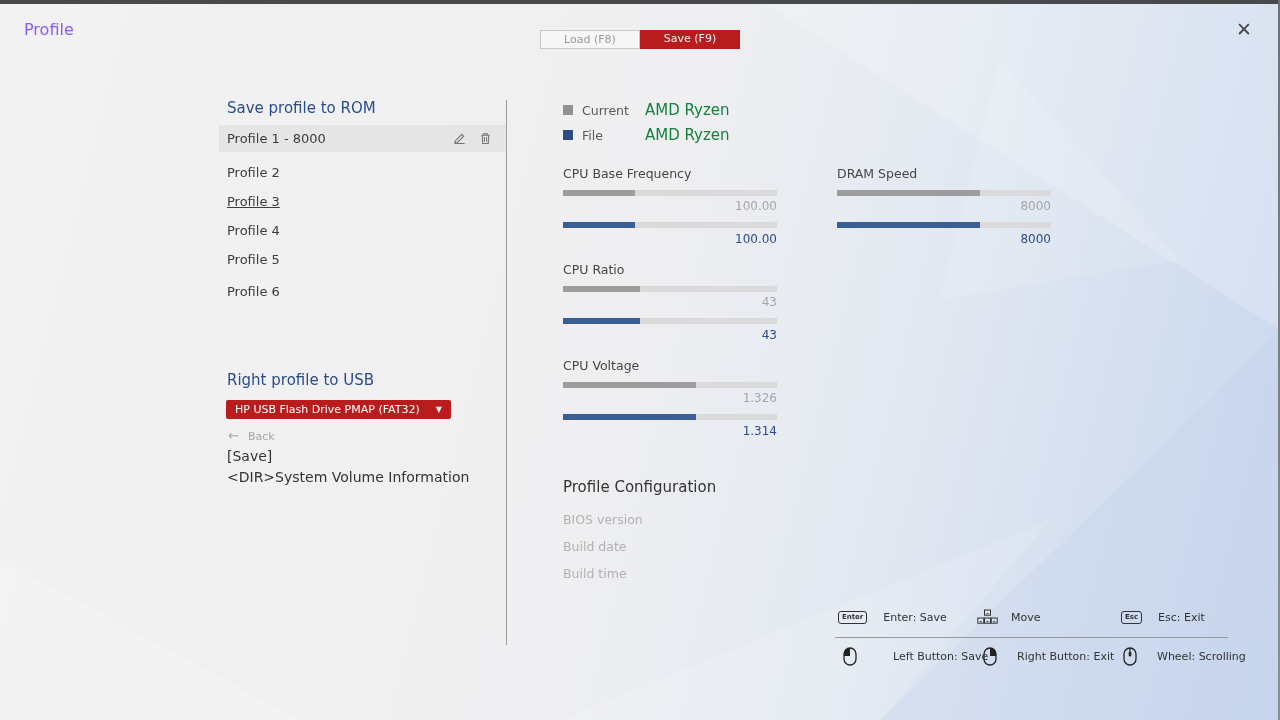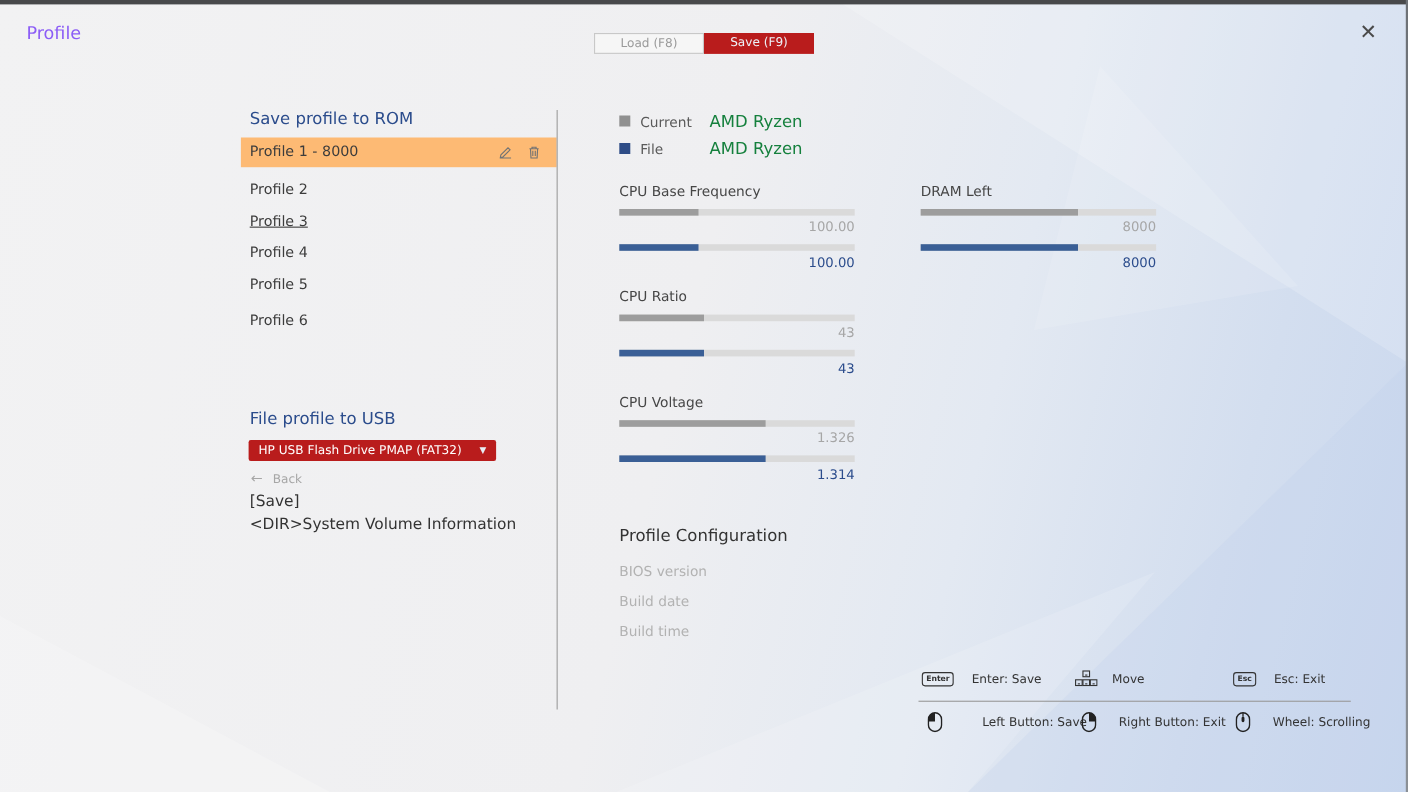--- a/index.html
+++ b/index.html
@@ -21,21 +21,21 @@
   .tab-load { left:540px; background:#f6f6f6; border:1px solid #c8c8c8; color:#9a9a9a; }
   .tab-save { left:640px; background:#b91c1c; color:#edf1f7; }
 
   .close-x { position:absolute; left:1236px; top:20px; font-size:19px; color:#4a4a4a; cursor:pointer; line-height:1; }
 
   .section-head { position:absolute; font-size:15px; color:#2b4c8c; }
   .rom-head { left:227px; top:99px; }
   .usb-head { left:227px; top:371px; }
 
   .profile-row { position:absolute; left:219px; width:287px; height:27px; font-size:13px; color:#3c3c3c; cursor:pointer; display:flex; align-items:center; padding-left:8px; }
-  .profile-row.selected { background:#fdba74; }
+  .profile-row.selected { background:#e5e5e5; }
   .row-icons { position:absolute; right:14px; top:0; height:27px; display:flex; align-items:center; gap:13px; }
   .row-icon { width:13px; height:13px; cursor:pointer; }
 
   .v-divider { position:absolute; left:506px; top:100px; width:1px; height:545px; background:#9c9c9c; }
 
   .dropdown { position:absolute; left:226px; top:400px; width:225px; height:19px; background:#b91c1c; border-radius:2px; color:#ffffff; font-size:11px; line-height:19px; padding-left:9px; cursor:pointer; }
   .dropdown .arrow { position:absolute; right:9px; top:0; font-size:8px; line-height:19px; color:#e8ecf4; }
 
   .back-row { position:absolute; left:228px; top:428px; font-size:11px; color:#a6a6a6; cursor:pointer; }
   .back-row .back-arrow { font-size:13px; margin-right:9px; }
@@ -111,21 +111,21 @@
   </div>
 <div class="profile-row" style="top:246px;">
     <span>Profile 5</span>
   </div>
 <div class="profile-row" style="top:278px;">
     <span>Profile 6</span>
   </div>
 
 <div class="v-divider"></div>
 
-<div class="section-head usb-head">File profile to USB</div>
+<div class="section-head usb-head">Right profile to USB</div>
 
 <div class="dropdown">
   <span>HP USB Flash Drive PMAP (FAT32)</span>
   <span class="arrow">▼</span>
 </div>
 
 <div class="back-row">
   <span class="back-arrow">←</span><span>Back</span>
 </div>
 <div class="usb-entry" style="top:448px;">[Save]</div>
@@ -172,21 +172,21 @@
       <div class="fill f-cur" style="width: 62%;"></div>
     </div>
   <div class="s-val v-cur">1.326</div>
   <div class="track t-file">
       <div class="fill f-file" style="width: 62%;"></div>
     </div>
   <div class="s-val v-file">1.314</div>
 </div>
 
 <div class="slider" style="left:837px; top:166px;">
-  <div class="s-label">DRAM Left</div>
+  <div class="s-label">DRAM Speed</div>
   <div class="track t-cur">
       <div class="fill f-cur" style="width: 67%;"></div>
     </div>
   <div class="s-val v-cur">8000</div>
   <div class="track t-file">
       <div class="fill f-file" style="width: 67%;"></div>
     </div>
   <div class="s-val v-file">8000</div>
 </div>
 

